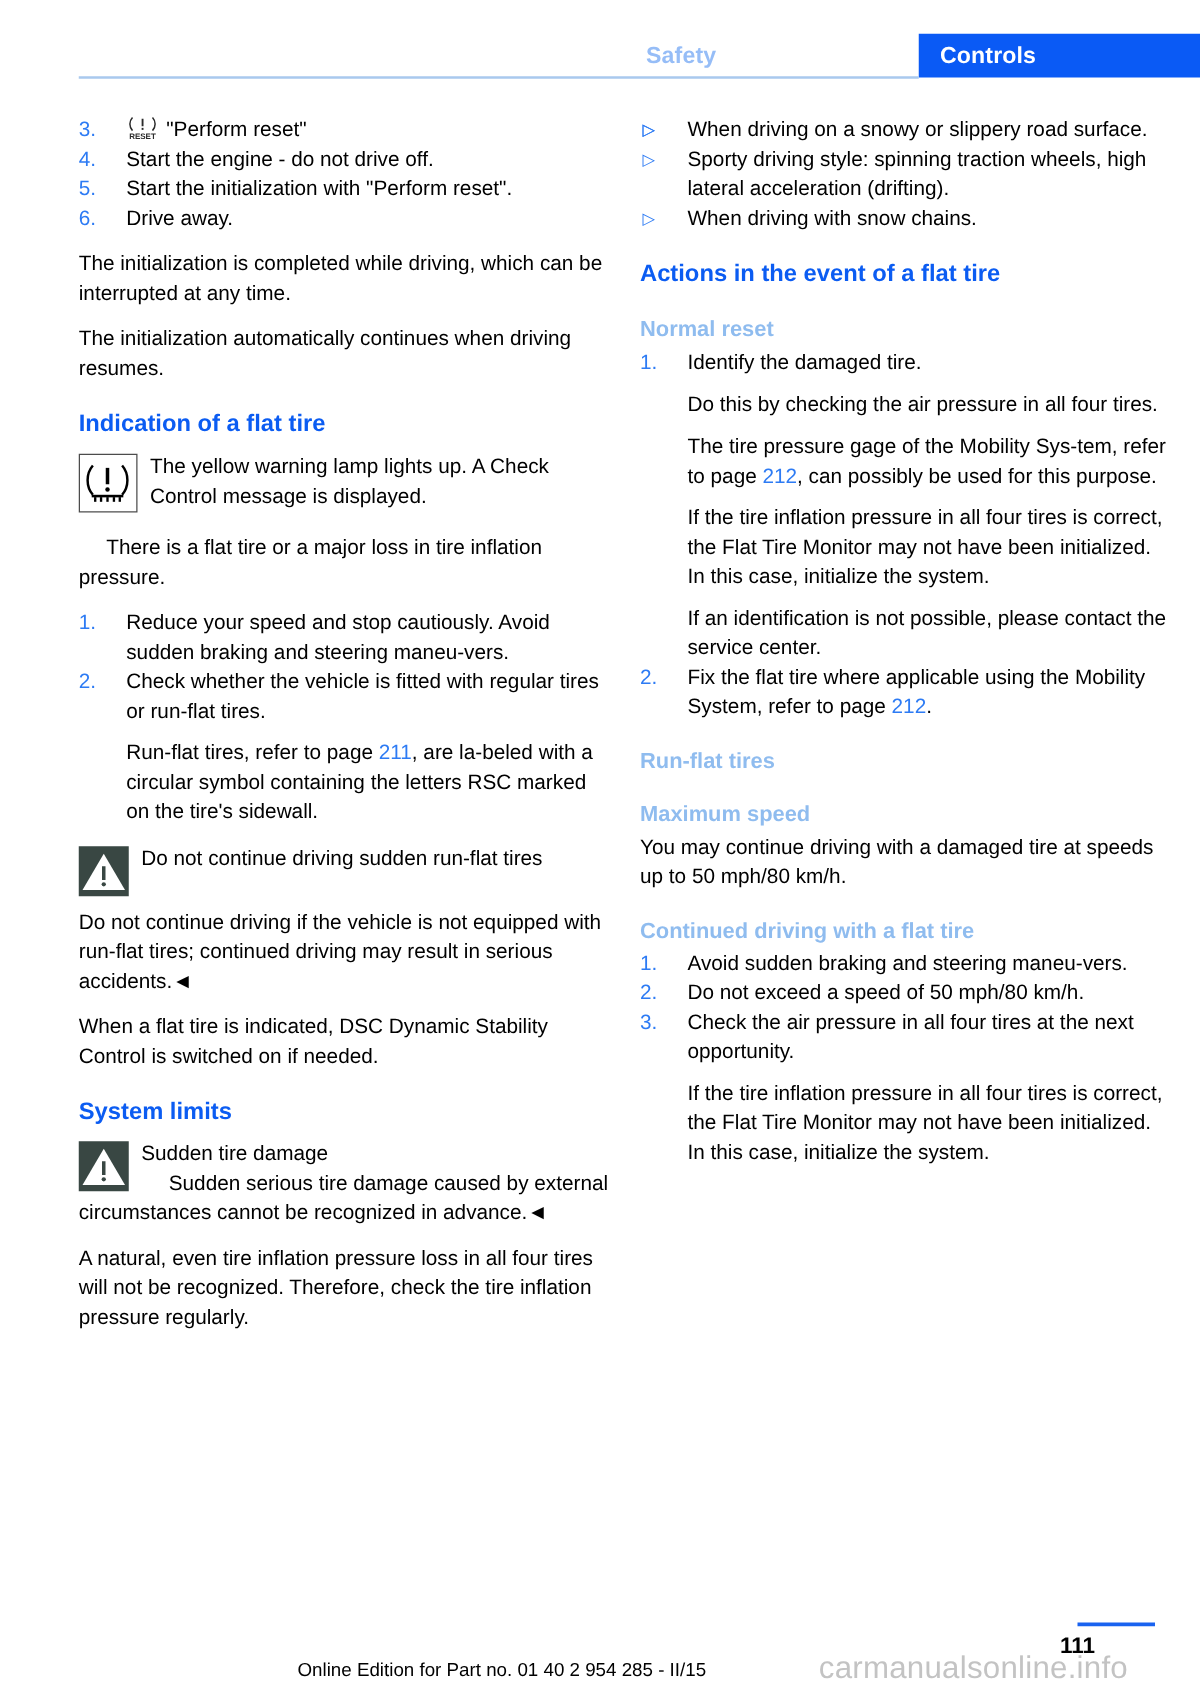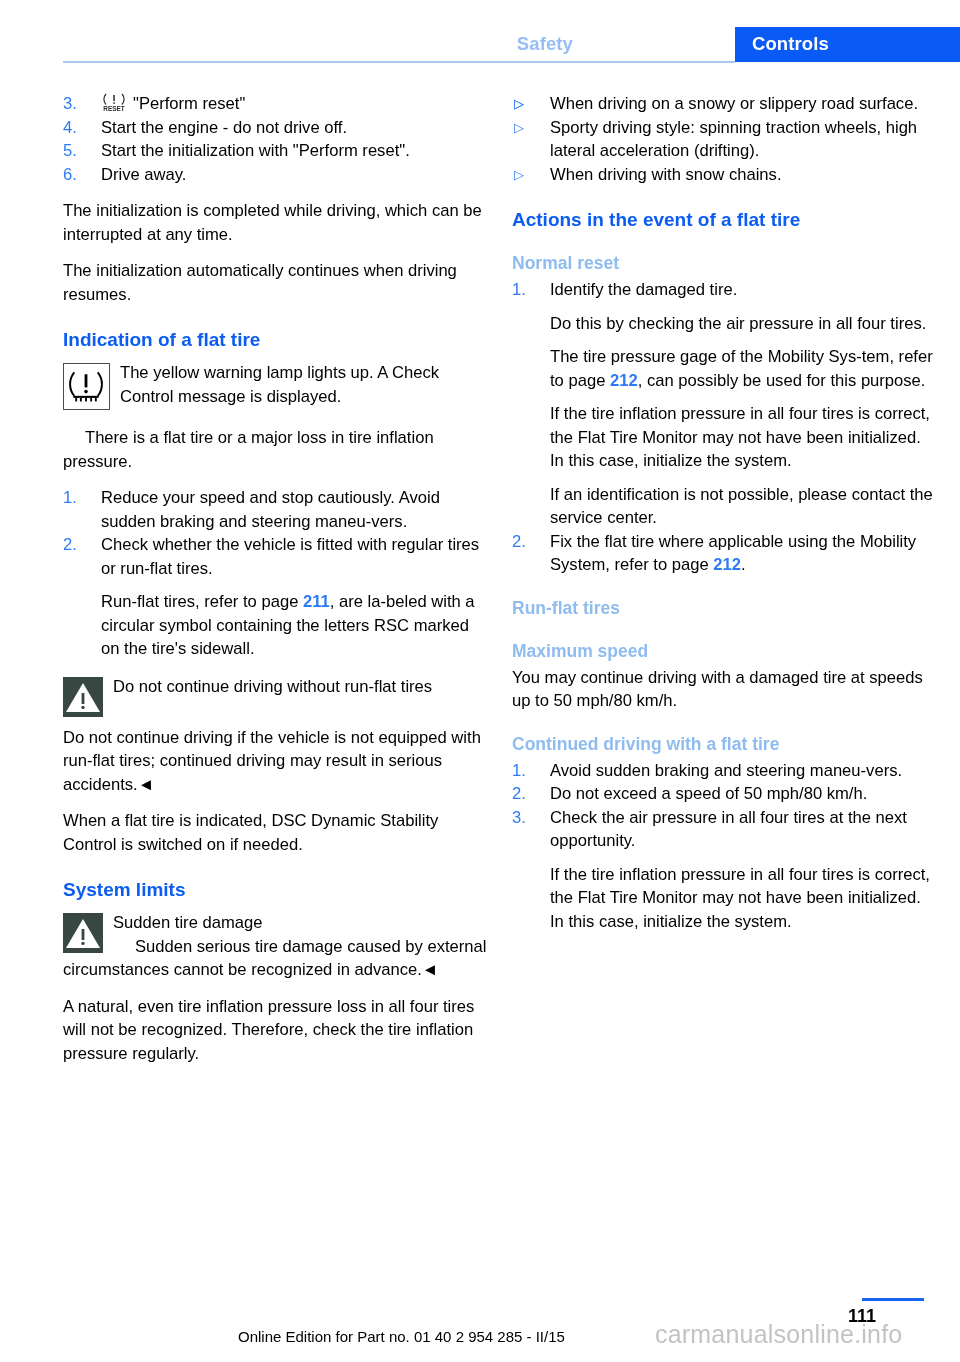--- a/index.html
+++ b/index.html
@@ -130,21 +130,21 @@
     width: 30px;
     color: #2d7bf4;
     font-size: 13px;
     line-height: 23.5px;
   }
   .subpara {
     font-size: 16.6px;
     line-height: 23.5px;
     margin-top: 10px;
   }
-  .xref { color: #2d7bf4; font-weight: bold; }
+  .xref { color: #2d7bf4; }
 
   
   .icon-block {
     position: relative;
     min-height: 10px;
     margin-bottom: 0;
   }
   .icon-float {
     float: left;
     margin: 2px 10px 0 0;
@@ -315,21 +315,21 @@
     <div class="icon-block clearfix" style="margin-top:14px;">
       <div class="icon-float">
         <div class="warn-icon">
           <svg viewBox="0 0 40 40" width="40" height="40" aria-hidden="true">
             <path d="M20 6 L37 35 L3 35 Z" fill="#ffffff"></path>
             <rect x="18.6" y="16" width="2.8" height="11" fill="#394743"></rect>
             <circle cx="20" cy="30.4" r="1.7" fill="#394743"></circle>
           </svg>
         </div>
       </div>
-      <p class="icon-text" style="padding-left:10px;">Do not continue driving without run-flat tires</p>
+      <p class="icon-text" style="padding-left:10px;">Do not continue driving sudden run-flat tires</p>
     </div>
     <p class="para" style="margin-top:9px;">Do not continue driving if the vehicle is not equipped with run-flat tires; continued driving may result in serious accidents.◄</p>
 
     <p class="para">When a flat tire is indicated, DSC Dynamic Stability Control is switched on if needed.</p>
 
     <h2 class="sect">System limits</h2>
 
     <div class="icon-block clearfix">
       <div class="icon-float">
         <div class="warn-icon">

